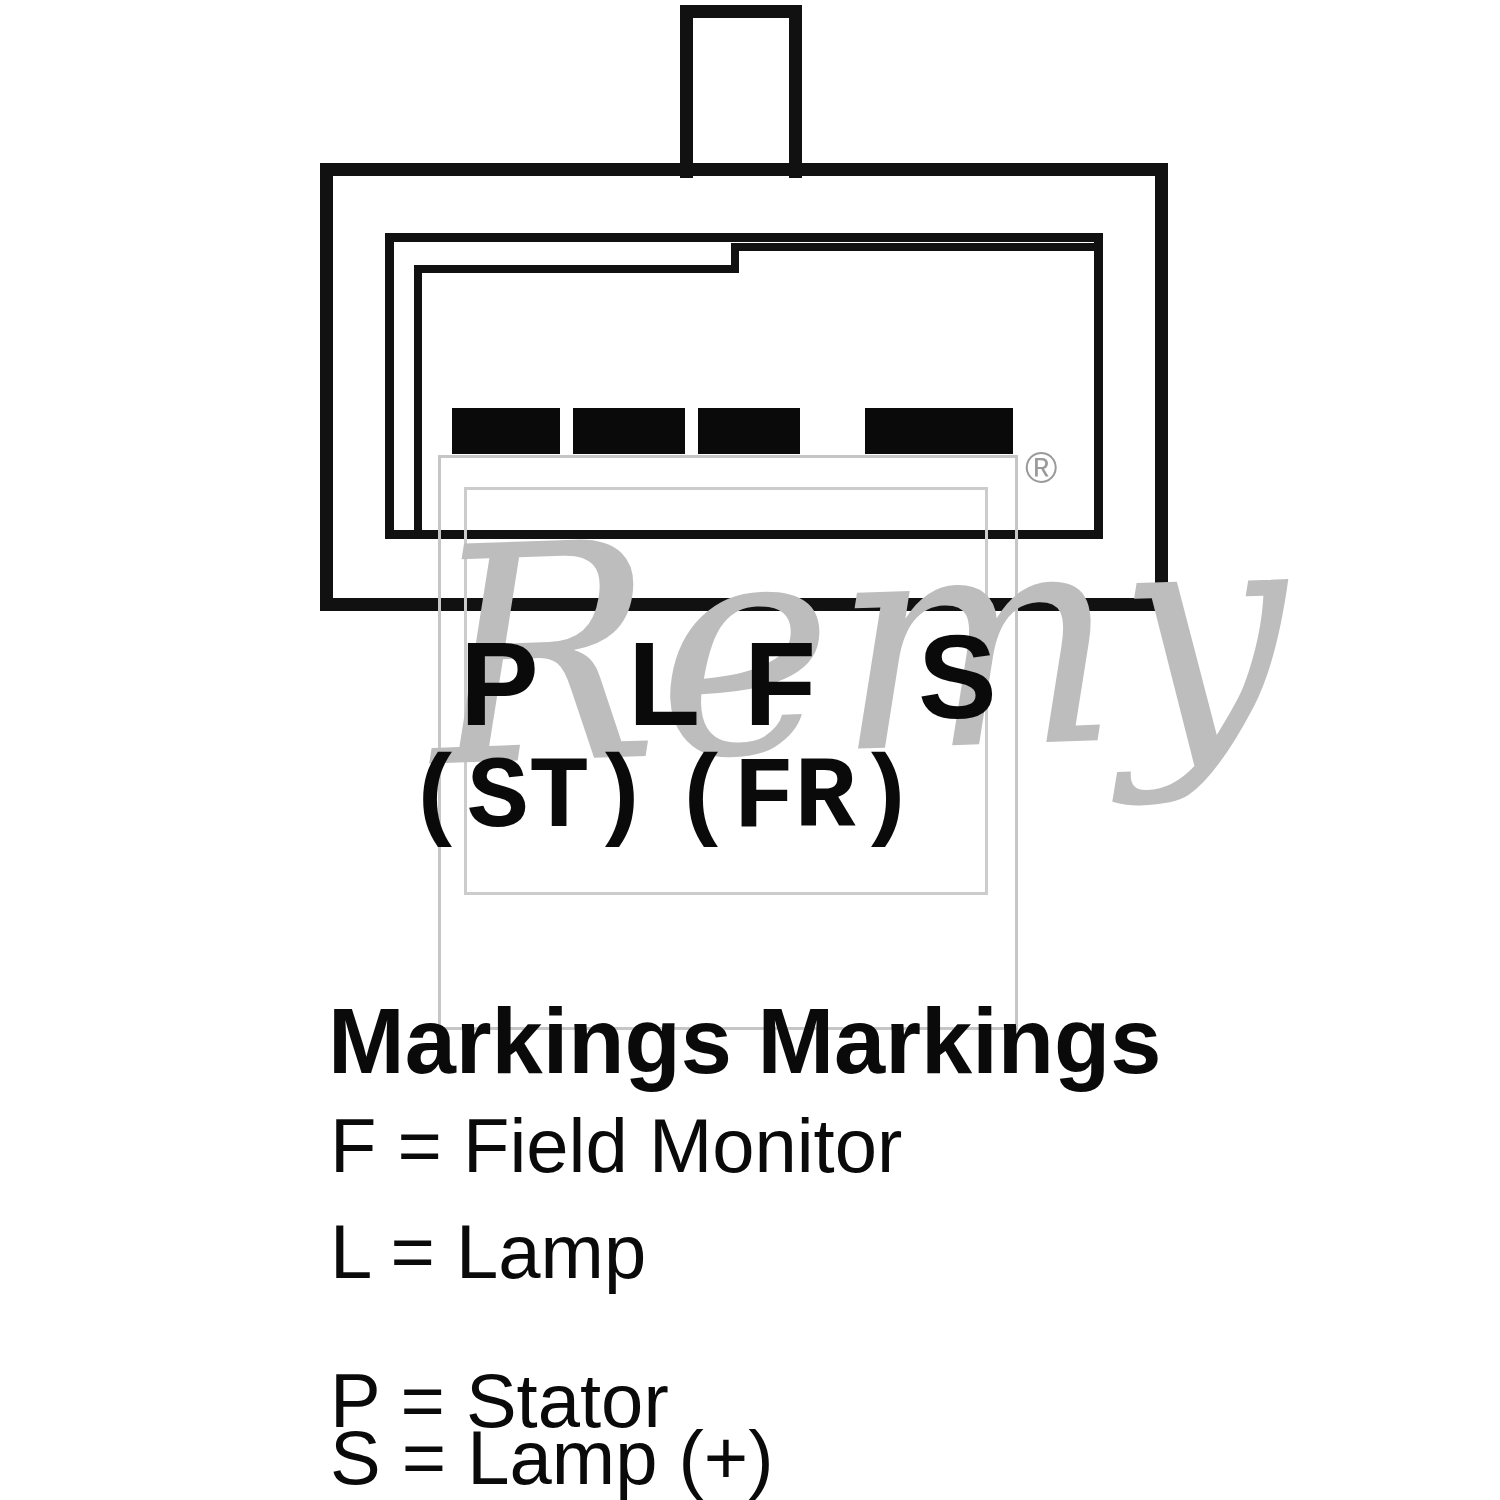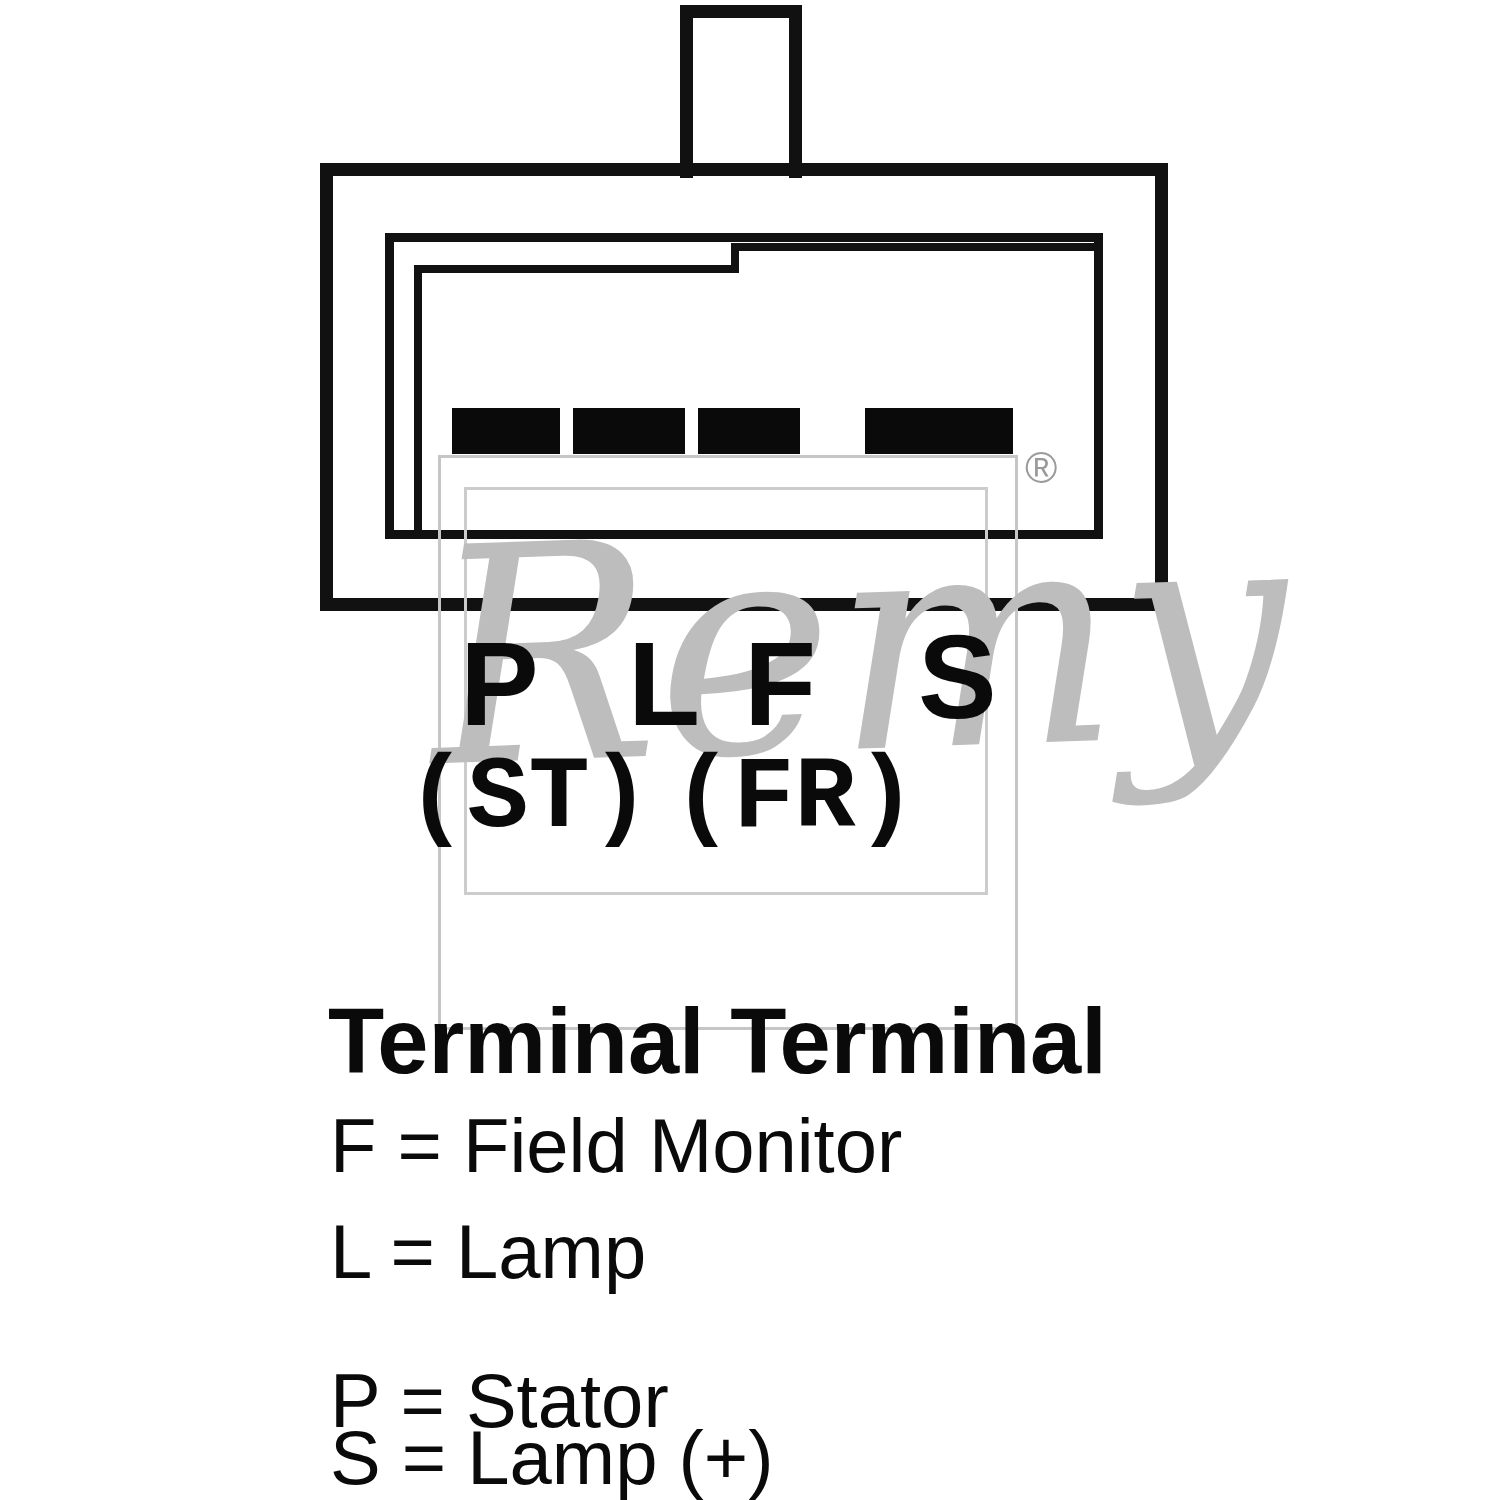--- a/index.html
+++ b/index.html
@@ -178,19 +178,19 @@
   <div class="wm-reg">®</div>
 
   <span class="tletter tl-p">P</span>
   <span class="tletter tl-l">L</span>
   <span class="tletter tl-f">F</span>
   <span class="tletter tl-s">S</span>
 
   <span class="sublabel sl-st">(ST)</span>
   <span class="sublabel sl-fr">(FR)</span>
 
-  <div class="legend-title">Terminal Terminal</div>
+  <div class="legend-title">Markings Markings</div>
   <div class="legend-item li-0">F = Field Monitor</div>
   <div class="legend-item li-1">L = Lamp</div>
   <div class="legend-item li-2">P = Stator</div>
   <div class="legend-item li-3">S = Lamp (+)</div>
 
 </div>
 
 </body></html>

